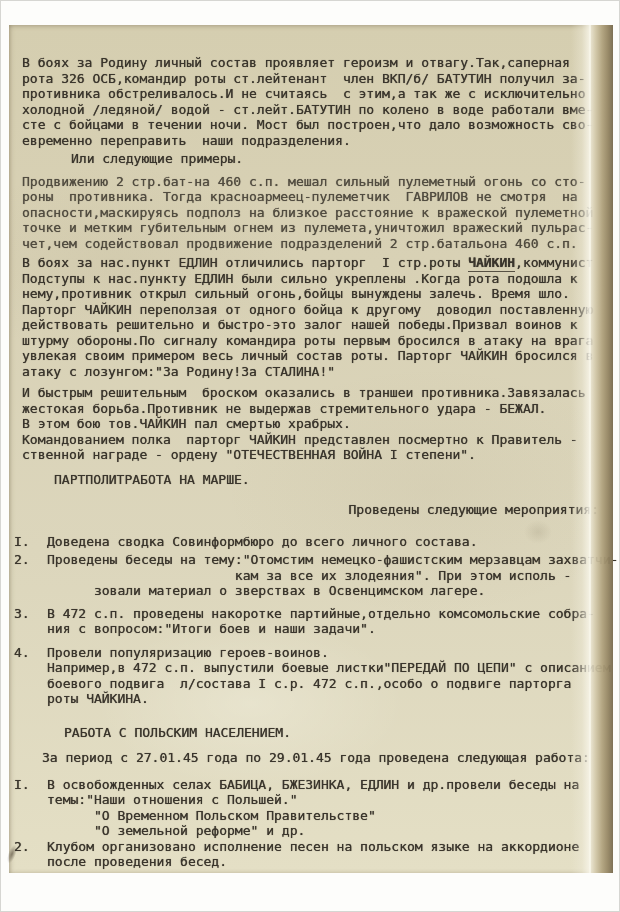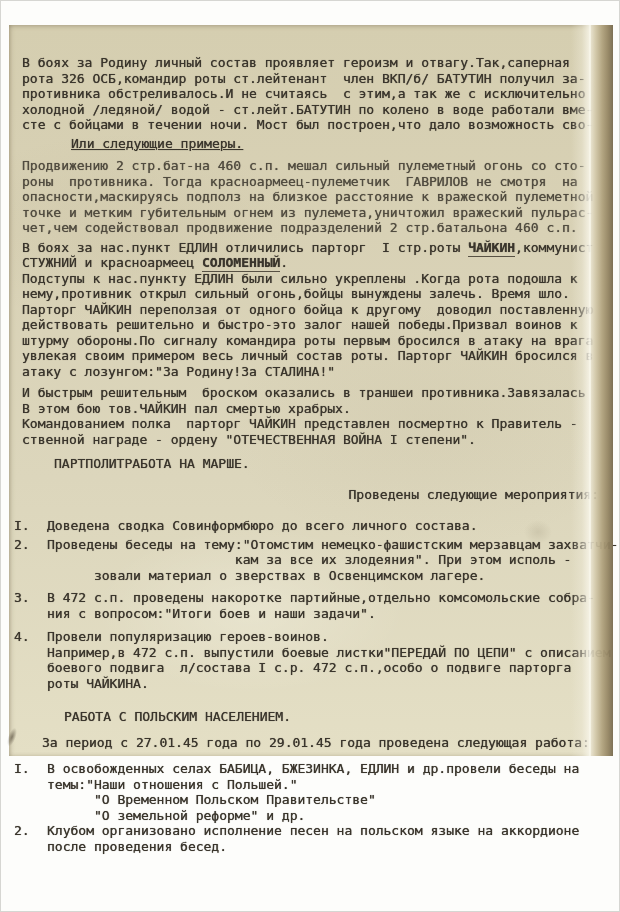--- a/index.html
+++ b/index.html
@@ -2,21 +2,21 @@
 <html><head>
 <meta charset="utf-8">
 <style>
   html,body{margin:0;padding:0;background:#ffffff;}
   .viewport{
     position:relative;width:618px;height:910px;
     border:1px solid #d6d6d2;background:#fdfdfb;overflow:hidden;
     font-family:"DejaVu Sans Mono", monospace;
   }
   .paper{
-    position:absolute;left:8px;top:24px;width:604px;height:731px;
+    position:absolute;left:8px;top:24px;width:604px;height:848px;
     background:
       radial-gradient(260px 140px at 18% 28%, rgba(125,108,70,0.06), transparent 70%),
       radial-gradient(300px 180px at 70% 55%, rgba(125,108,70,0.05), transparent 70%),
       radial-gradient(220px 120px at 40% 80%, rgba(255,255,245,0.25), transparent 70%),
       linear-gradient(180deg,#d5ceb0 0%,#d8d1b5 28%,#dcd6bc 62%,#e4dfc5 100%);
     box-shadow: inset 3px 0 5px -2px rgba(95,84,58,0.35),
                 inset 0 3px 5px -2px rgba(95,84,58,0.30),
                 inset 0 -2px 4px -2px rgba(95,84,58,0.18);
   }
   .fold{
@@ -44,21 +44,21 @@
     background:radial-gradient(closest-side, rgba(90,78,52,0.12), rgba(90,78,52,0) 70%);
   }
   .text{
     position:absolute;left:13px;top:30px;right:14px;z-index:2;
     font-size:13px;line-height:15.5px;color:#3a352c;
     text-shadow:0 0 0.7px rgba(58,53,44,0.85), 0.4px 0.4px 0 rgba(58,53,44,0.22);
     filter:blur(0.26px);
   }
   .ln{white-space:pre;overflow:visible;}
   .u{border-bottom:1px solid rgba(55,49,40,0.8);padding-bottom:1px;font-weight:bold;}
-  .p2{margin-top:3px;margin-left:49px;text-decoration:underline;}
+  .p2{margin-top:3px;margin-left:49px;}
   .p3{margin-top:7px;}
   .p4{margin-top:4px;}
   .p5{margin-top:6px;}
   .h1{margin-top:9px;margin-left:32px;}
   .p6{margin-top:15px;margin-left:42px;text-align:right;}
   .h2{margin-top:18px;margin-left:42px;}
   .p7{margin-top:10px;margin-left:20px;}
   .li{display:flex;margin-left:-8px;}
   .li .num{flex:none;width:33px;}
   .li .body{flex:1;min-width:0;}
@@ -78,46 +78,47 @@
     <div class="stain1"></div>
 
     <div class="text">
 
       <div class="para p1">
         <div class="ln">В боях за Родину личный состав проявляет героизм и отвагу.Так,саперная</div>
         <div class="ln">рота 326 ОСБ,командир роты ст.лейтенант  член ВКП/б/ БАТУТИН получил за-</div>
         <div class="ln">противника обстреливалось.И не считаясь  с этим,а так же с исключительно</div>
         <div class="ln">холодной /ледяной/ водой - ст.лейт.БАТУТИН по колено в воде работали вме-</div>
         <div class="ln">сте с бойцами в течении ночи. Мост был построен,что дало возможность сво-</div>
+        <div class="ln">евременно переправить  наши подразделения.</div>
       </div>
 
       <div class="ln p2">Или следующие примеры.</div>
 
       <div class="para p3 faint">
         <div class="ln">Продвижению 2 стр.бат-на 460 с.п. мешал сильный пулеметный огонь со сто-</div>
         <div class="ln">роны  противника. Тогда красноармеец-пулеметчик  ГАВРИЛОВ не смотря  на</div>
         <div class="ln">опасности,маскируясь подполз на близкое расстояние к вражеской пулеметной</div>
         <div class="ln">точке и метким губительным огнем из пулемета,уничтожил вражеский пульрас-</div>
         <div class="ln">чет,чем содействовал продвижение подразделений 2 стр.батальона 460 с.п.</div>
       </div>
 
       <div class="para p4">
         <div class="ln"><span>В боях за нас.пункт ЕДЛИН отличились парторг  I стр.роты </span><span class="u">ЧАЙКИН</span><span>,коммунист</span></div>
-        <div class="ln"><span>СТУЖНИЙ и красноармеец </span><span class="u">СОЛОМЕННЫЙ</span><span>.</span></div>
         <div class="ln">Подступы к нас.пункту ЕДЛИН были сильно укреплены .Когда рота подошла к</div>
         <div class="ln">нему,противник открыл сильный огонь,бойцы вынуждены залечь. Время шло.</div>
         <div class="ln">Парторг ЧАЙКИН переползая от одного бойца к другому  доводил поставленную</div>
         <div class="ln">действовать решительно и быстро-это залог нашей победы.Призвал воинов к</div>
         <div class="ln">штурму обороны.По сигналу командира роты первым бросился в атаку на врага</div>
         <div class="ln">увлекая своим примером весь личный состав роты. Парторг ЧАЙКИН бросился в</div>
         <div class="ln">атаку с лозунгом:"За Родину!За СТАЛИНА!"</div>
       </div>
 
       <div class="para p5">
         <div class="ln">И быстрым решительным  броском оказались в траншеи противника.Завязалась</div>
+        <div class="ln">жестокая борьба.Противник не выдержав стремительного удара - БЕЖАЛ.</div>
         <div class="ln">В этом бою тов.ЧАЙКИН пал смертью храбрых.</div>
         <div class="ln">Командованием полка  парторг ЧАЙКИН представлен посмертно к Правитель -</div>
         <div class="ln">ственной награде - ордену "ОТЕЧЕСТВЕННАЯ ВОЙНА I степени".</div>
       </div>
 
       <div class="ln h1">ПАРТПОЛИТРАБОТА НА МАРШЕ.</div>
       <div class="ln p6">Проведены следующие мероприятия:</div>
 
       <div class="li li1a">
         <span class="num">I.</span>

